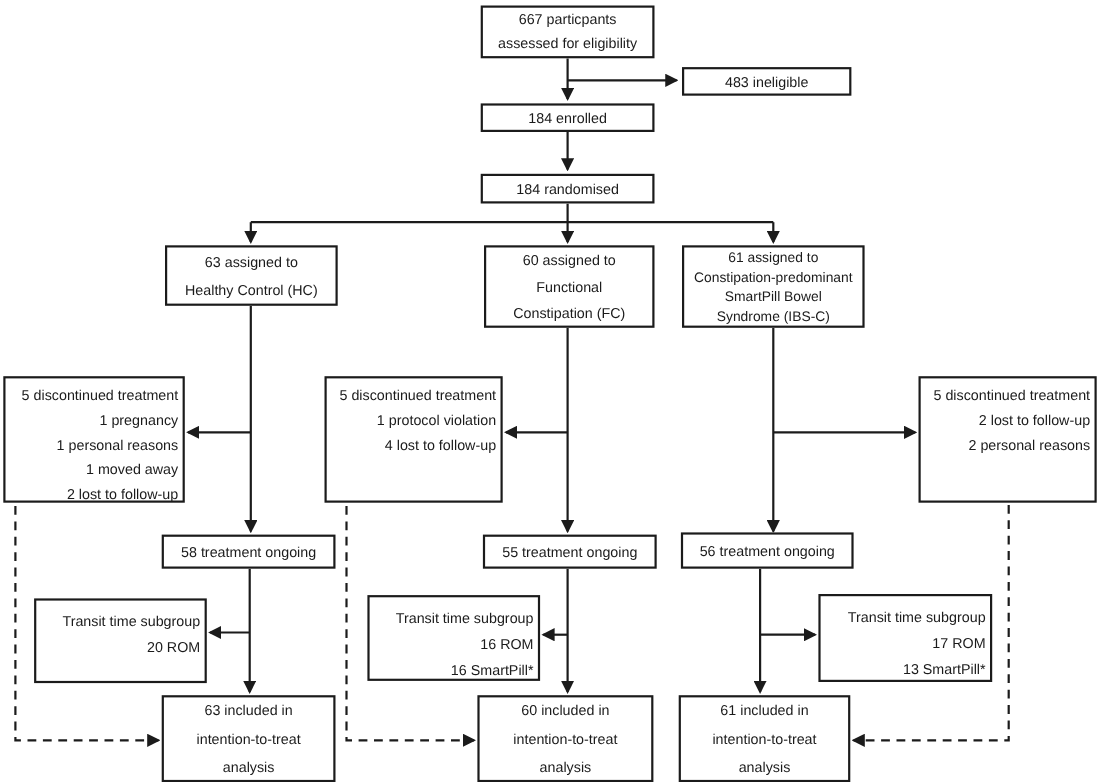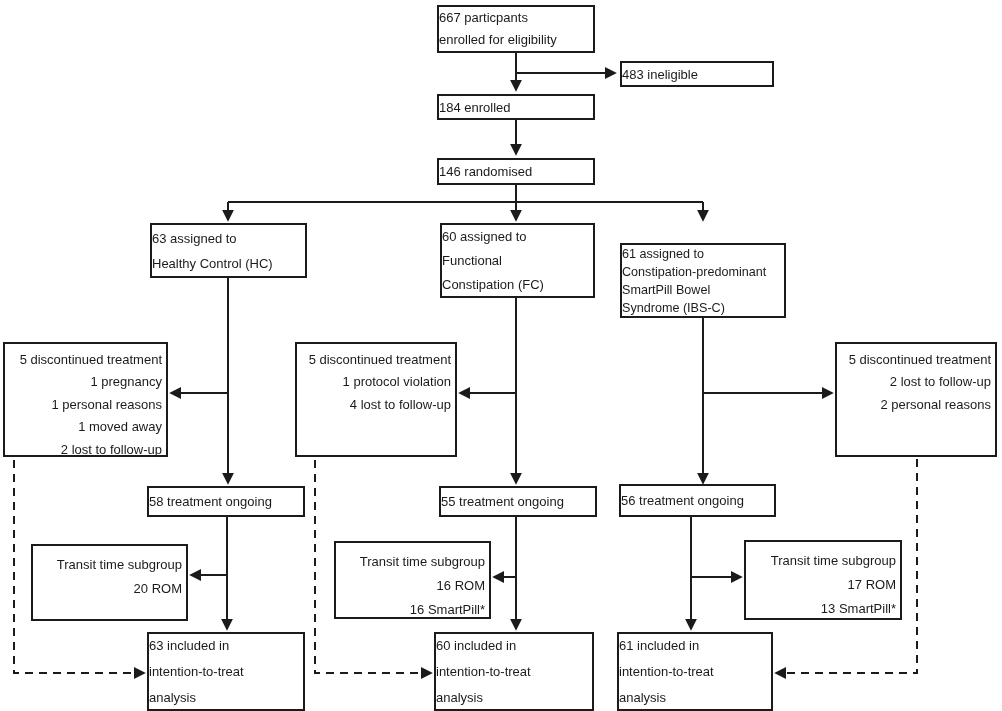--- a/index.html
+++ b/index.html
@@ -18,21 +18,21 @@
     background:#ffffff;
     border:2px solid #1b1b1b;
     box-sizing:border-box;
     font-size:13px;
     line-height:23px;
     white-space:nowrap;
   }
   .center{
     display:flex;
     flex-direction:column;
-    align-items:flex-start;
+    align-items:center;
     justify-content:center;
     text-align:center;
   }
   .leftalign{
     padding:5px 4px 4px 5px;
     text-align:right;
   }
   .leftalign .indent{padding-left:15px;}
   .disc{line-height:22.4px;}
   .transit{line-height:24px;padding-top:7px;padding-left:11px;}
@@ -80,47 +80,47 @@
       <path d="M691 577 L741 577" marker-end="url(#ah)"></path>
 
       <path d="M14 460 L14 673 L144 673" stroke-dasharray="8 6" marker-end="url(#ah)"></path>
       <path d="M315 460 L315 673 L431 673" stroke-dasharray="8 6" marker-end="url(#ah)"></path>
       <path d="M917 459 L917 673 L776 673" stroke-dasharray="8 6" marker-end="url(#ah)"></path>
     </g>
   </svg>
 
   <div class="node center" style="left:437px;top:5px;width:158px;height:48px;line-height:22px;">
     <div>667 particpants</div>
-    <div>enrolled for eligibility</div>
+    <div>assessed for eligibility</div>
   </div>
 
   <div class="node center" style="left:620px;top:61px;width:154px;height:26px;">
     <div>483 ineligible</div>
   </div>
 
   <div class="node center" style="left:437px;top:94px;width:158px;height:26px;">
     <div>184 enrolled</div>
   </div>
 
   <div class="node center" style="left:437px;top:158px;width:158px;height:27px;">
-    <div>146 randomised</div>
+    <div>184 randomised</div>
   </div>
 
   <div class="node center arm" style="left:150px;top:223px;width:157px;height:55px;">
     <div>63 assigned to</div>
     <div>Healthy Control (HC)</div>
   </div>
 
   <div class="node center arm" style="left:440px;top:223px;width:155px;height:75px;line-height:24px;">
     <div>60 assigned to</div>
     <div>Functional</div>
     <div>Constipation (FC)</div>
   </div>
 
-  <div class="node center ibsc" style="left:620px;top:223px;width:166px;height:75px;margin-top:20px;">
+  <div class="node center ibsc" style="left:620px;top:223px;width:166px;height:75px;">
     <div>61 assigned to</div>
     <div>Constipation-predominant</div>
     <div>SmartPill Bowel</div>
     <div>Syndrome (IBS-C)</div>
   </div>
 
   <div class="node leftalign disc" style="left:3px;top:342px;width:165px;height:115px;">
     <div>5 discontinued treatment</div>
     <div class="indent">1 pregnancy</div>
     <div class="indent">1 personal reasons</div>

